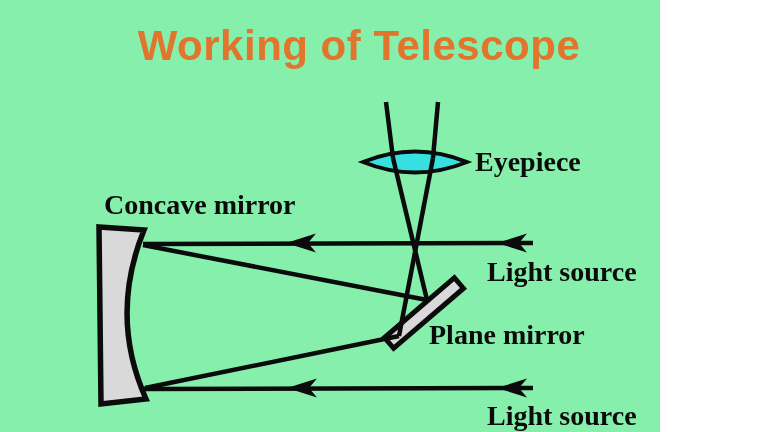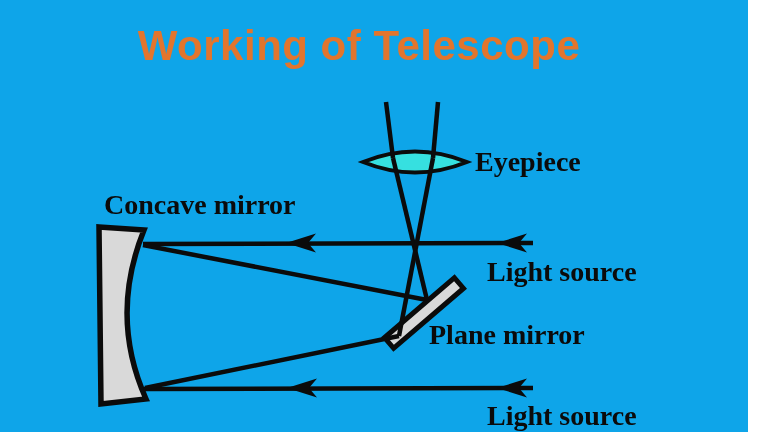--- a/index.html
+++ b/index.html
@@ -1,21 +1,21 @@
 <!DOCTYPE html>
 <html><head>
 <meta charset="utf-8">
 <style>
   html, body { margin: 0; padding: 0; }
   body { background: #ffffff; }
   .stage {
     position: relative;
-    width: 748px;
+    width: 660px;
     height: 432px;
-    background: #0ea5e9;
+    background: #86efac;
     overflow: hidden;
     font-family: "Liberation Serif", serif;
   }
   svg { display: block; }
   .title-text {
     font-family: "Liberation Sans", sans-serif;
     font-weight: bold;
     font-size: 42px;
     letter-spacing: 0.5px;
   }

